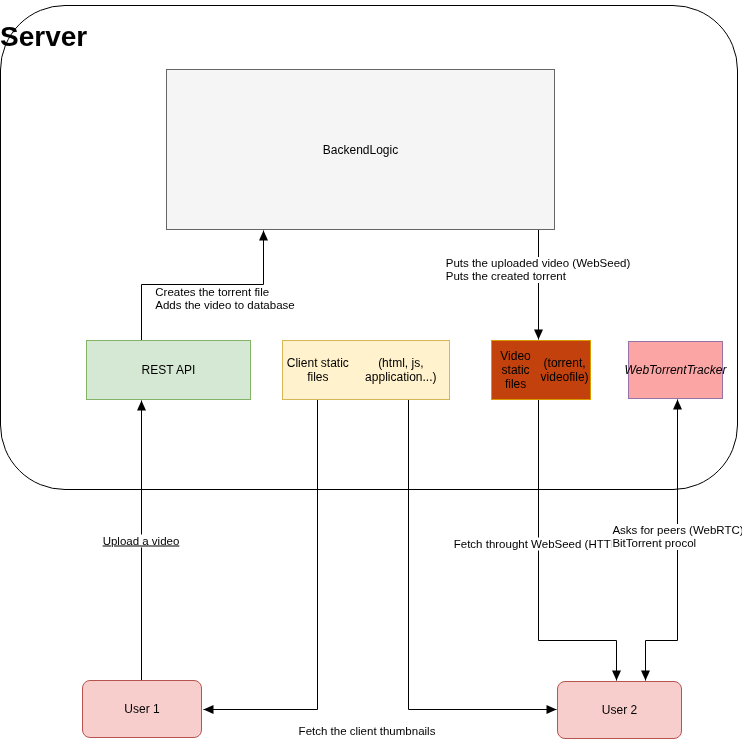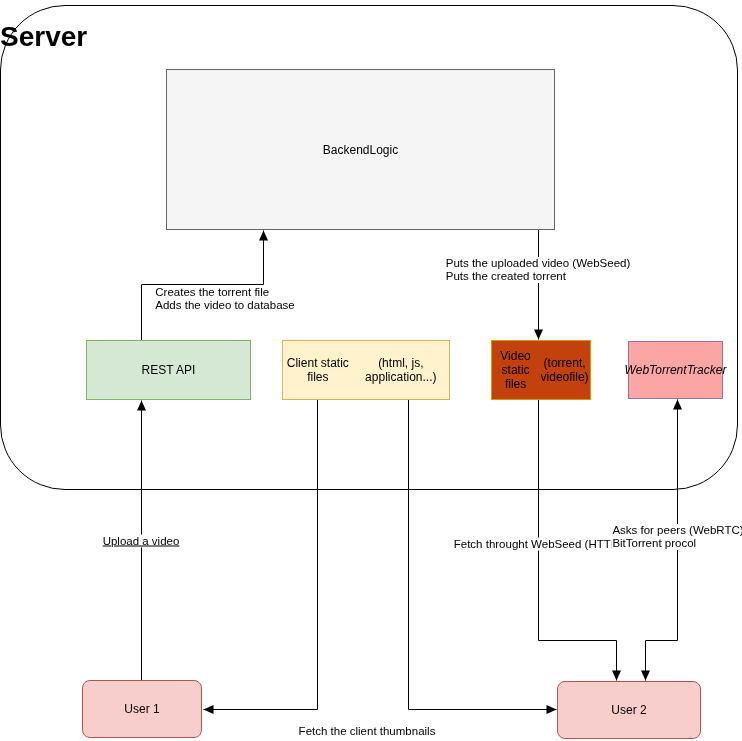--- a/index.html
+++ b/index.html
@@ -81,21 +81,21 @@
 
   <div class="node" style="left: 628px; top: 341px; width: 95px; height: 58px; background-color: #fca5a5; border-color: rgb(150, 115, 166); font-style: italic;">
     <div>WebTorrent</div>
     <div>Tracker</div>
   </div>
 
   <div class="node rounded" style="left: 82px; top: 680px; width: 120px; height: 58px; background-color: rgb(248, 206, 204); border-color: rgb(184, 84, 80);">
     <div>User 1</div>
   </div>
 
-  <div class="node rounded" style="left: 557px; top: 681px; width: 144px; height: 58px; background-color: rgb(248, 206, 204); border-color: rgb(184, 84, 80);">
+  <div class="node rounded" style="left: 557px; top: 681px; width: 125px; height: 58px; background-color: rgb(248, 206, 204); border-color: rgb(184, 84, 80);">
     <div>User 2</div>
   </div>
 
   <div class="elabel" style="left:225px; top:291px;margin-top:8px;">
     <div>Creates the torrent file</div>
     <div>Adds the video to database</div>
   </div>
 
   <div class="elabel" style="left:538px; top:270px;">
     <div>Puts the uploaded video (WebSeed)</div>

